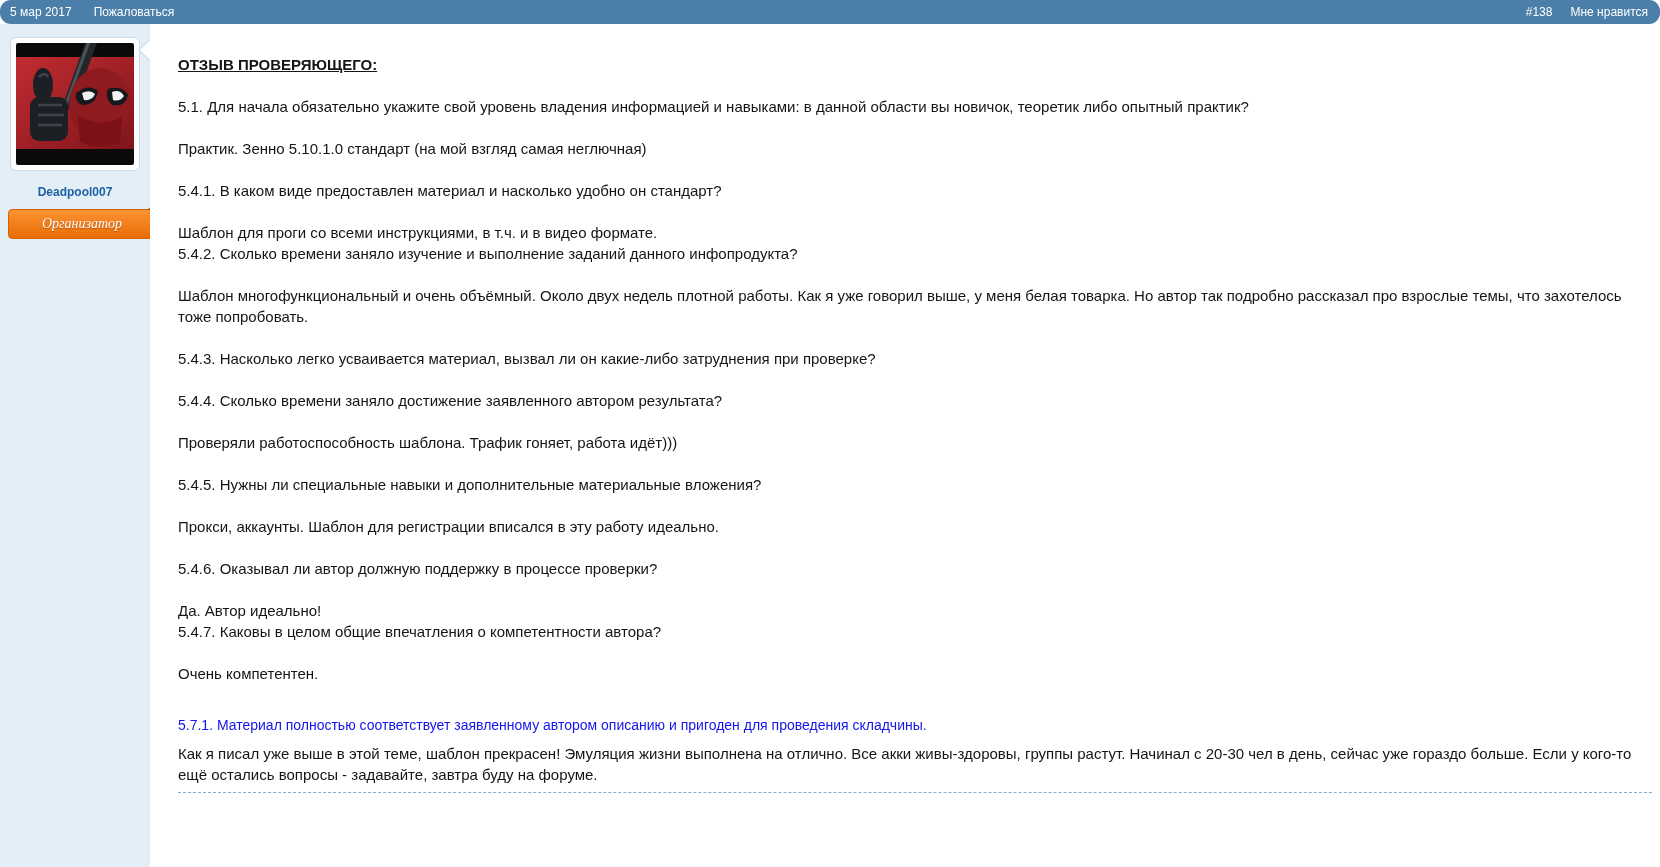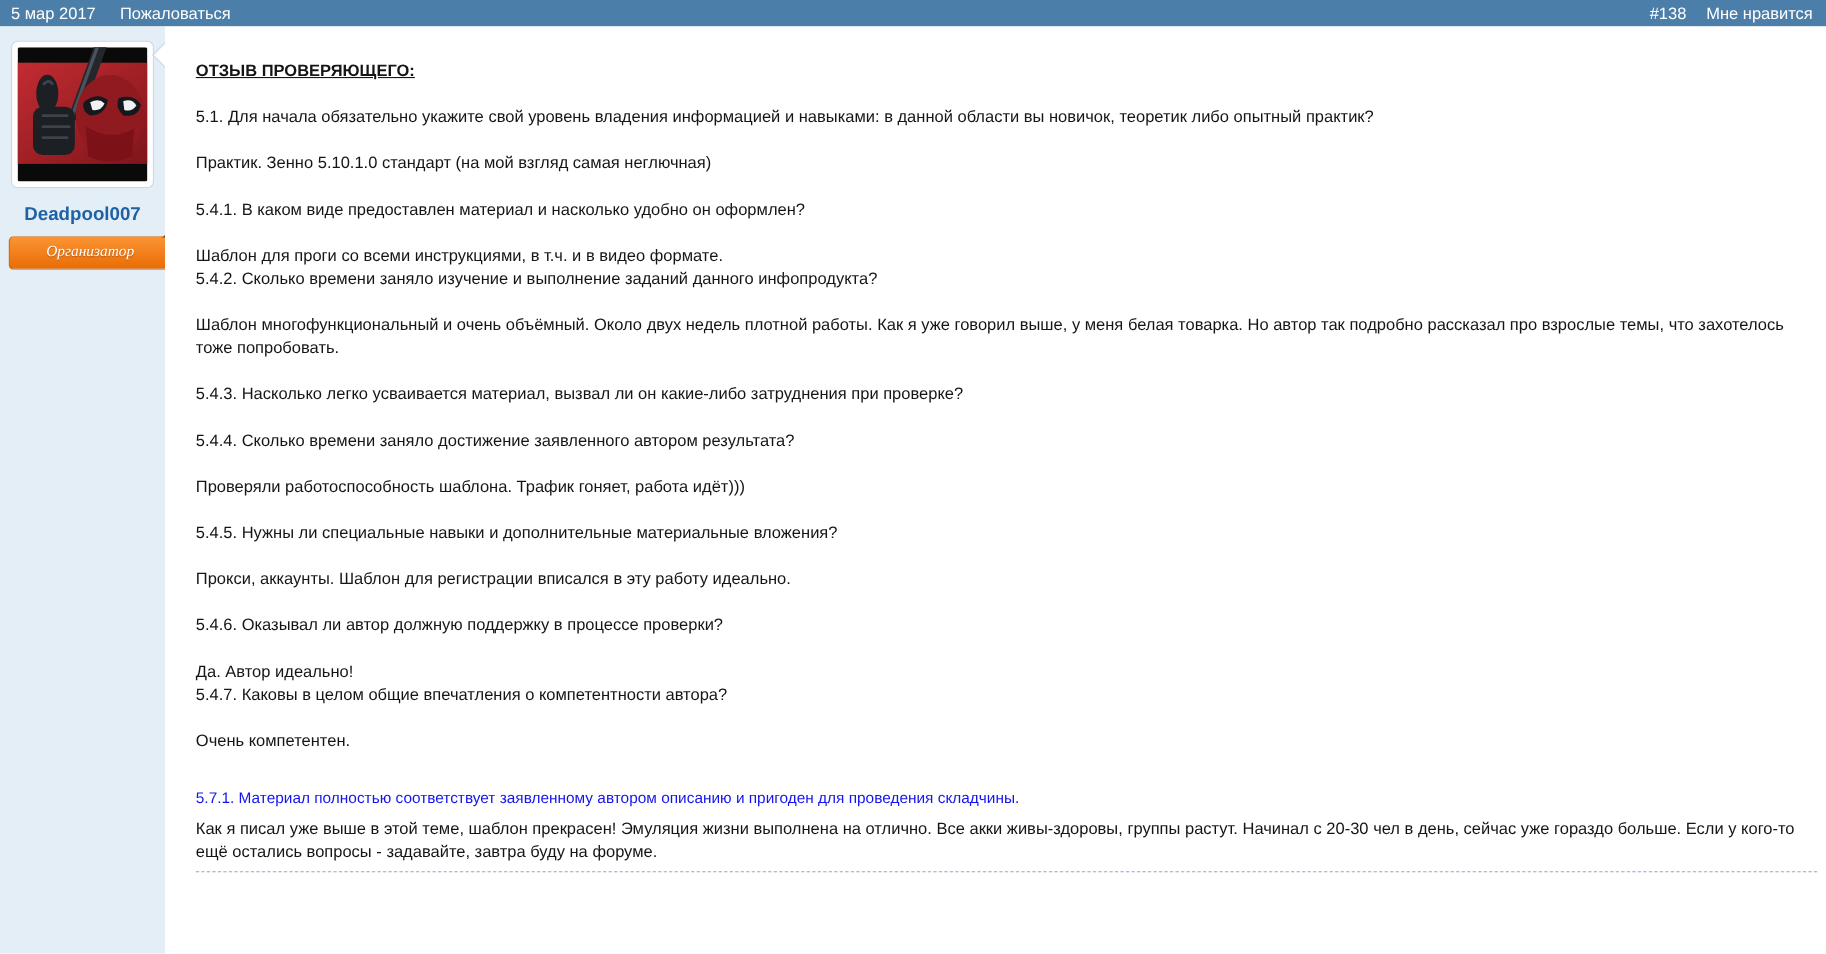--- a/index.html
+++ b/index.html
@@ -6,40 +6,41 @@
   html, body { margin: 0; padding: 0; background: #fff; }
   body {
     font-family: "Liberation Sans", sans-serif;
     width: 1660px; height: 867px; overflow: hidden;
   }
 
   
   .topbar {
     height: 24px; background: #4b7ea8; color: #fff;
     display: flex; align-items: center; justify-content: space-between;
-    font-size: 15px;
+    font-size: 12px;
+    border-radius: 11px;
   }
   .topbar .left  { display: flex; gap: 22px; margin-left: 10px; }
   .topbar .right { display: flex; gap: 18px; margin-right: 12px; }
   .topbar span { white-space: nowrap; cursor: pointer; }
 
   
   .layout { display: flex; min-height: 843px; }
 
   
   .sidebar { width: 150px; flex-shrink: 0; background: #e4eef7; }
   .avatar-card {
     width: 130px; height: 134px; margin: 13px auto 0;
     background: #fff; border: 1px solid #c9d9e8; border-radius: 6px;
     padding: 5px; cursor: pointer;
   }
   .avatar-card svg { display: block; border-radius: 2px; }
   .username {
     margin-top: 14px; text-align: center;
-    color: #1e61a4; font-weight: bold; font-size: 17px; cursor: pointer;
+    color: #1e61a4; font-weight: bold; font-size: 12px; cursor: pointer;
   }
   .badge {
     position: relative; margin-top: 10px; margin-left: 8px;
     width: 148px; height: 30px;
     background: linear-gradient(#fb9333, #e96d04);
     border: 1px solid #d86000; border-radius: 4px 2px 2px 4px;
     display: flex; align-items: center; justify-content: center;
   }
   .badge .fold {
     position: absolute; right: -1px; top: -7px;
@@ -141,21 +142,21 @@
   </div>
 
   <div class="content">
     <div class="msg-arrow"></div>
 
     <div class="line mb post-title">ОТЗЫВ ПРОВЕРЯЮЩЕГО:</div>
 
     <div class="line mb question">5.1. Для начала обязательно укажите свой уровень владения информацией и навыками: в данной области вы новичок, теоретик либо опытный практик?</div>
     <div class="line mb">Практик. Зенно 5.10.1.0 стандарт (на мой взгляд самая неглючная)</div>
 
-    <div class="line mb question">5.4.1. В каком виде предоставлен материал и насколько удобно он оформлен?</div>
+    <div class="line mb question">5.4.1. В каком виде предоставлен материал и насколько удобно он стандарт?</div>
     <div class="line">Шаблон для проги со всеми инструкциями, в т.ч. и в видео формате.</div>
 
     <div class="line mb question">5.4.2. Сколько времени заняло изучение и выполнение заданий данного инфопродукта?</div>
     <div class="line mb">Шаблон многофункциональный и очень объёмный. Около двух недель плотной работы. Как я уже говорил выше, у меня белая товарка. Но автор так подробно рассказал про взрослые темы, что захотелось тоже попробовать.</div>
 
     <div class="line mb question">5.4.3. Насколько легко усваивается материал, вызвал ли он какие-либо затруднения при проверке?</div>
 
     <div class="line mb question">5.4.4. Сколько времени заняло достижение заявленного автором результата?</div>
     <div class="line mb">Проверяли работоспособность шаблона. Трафик гоняет, работа идёт)))</div>
 

